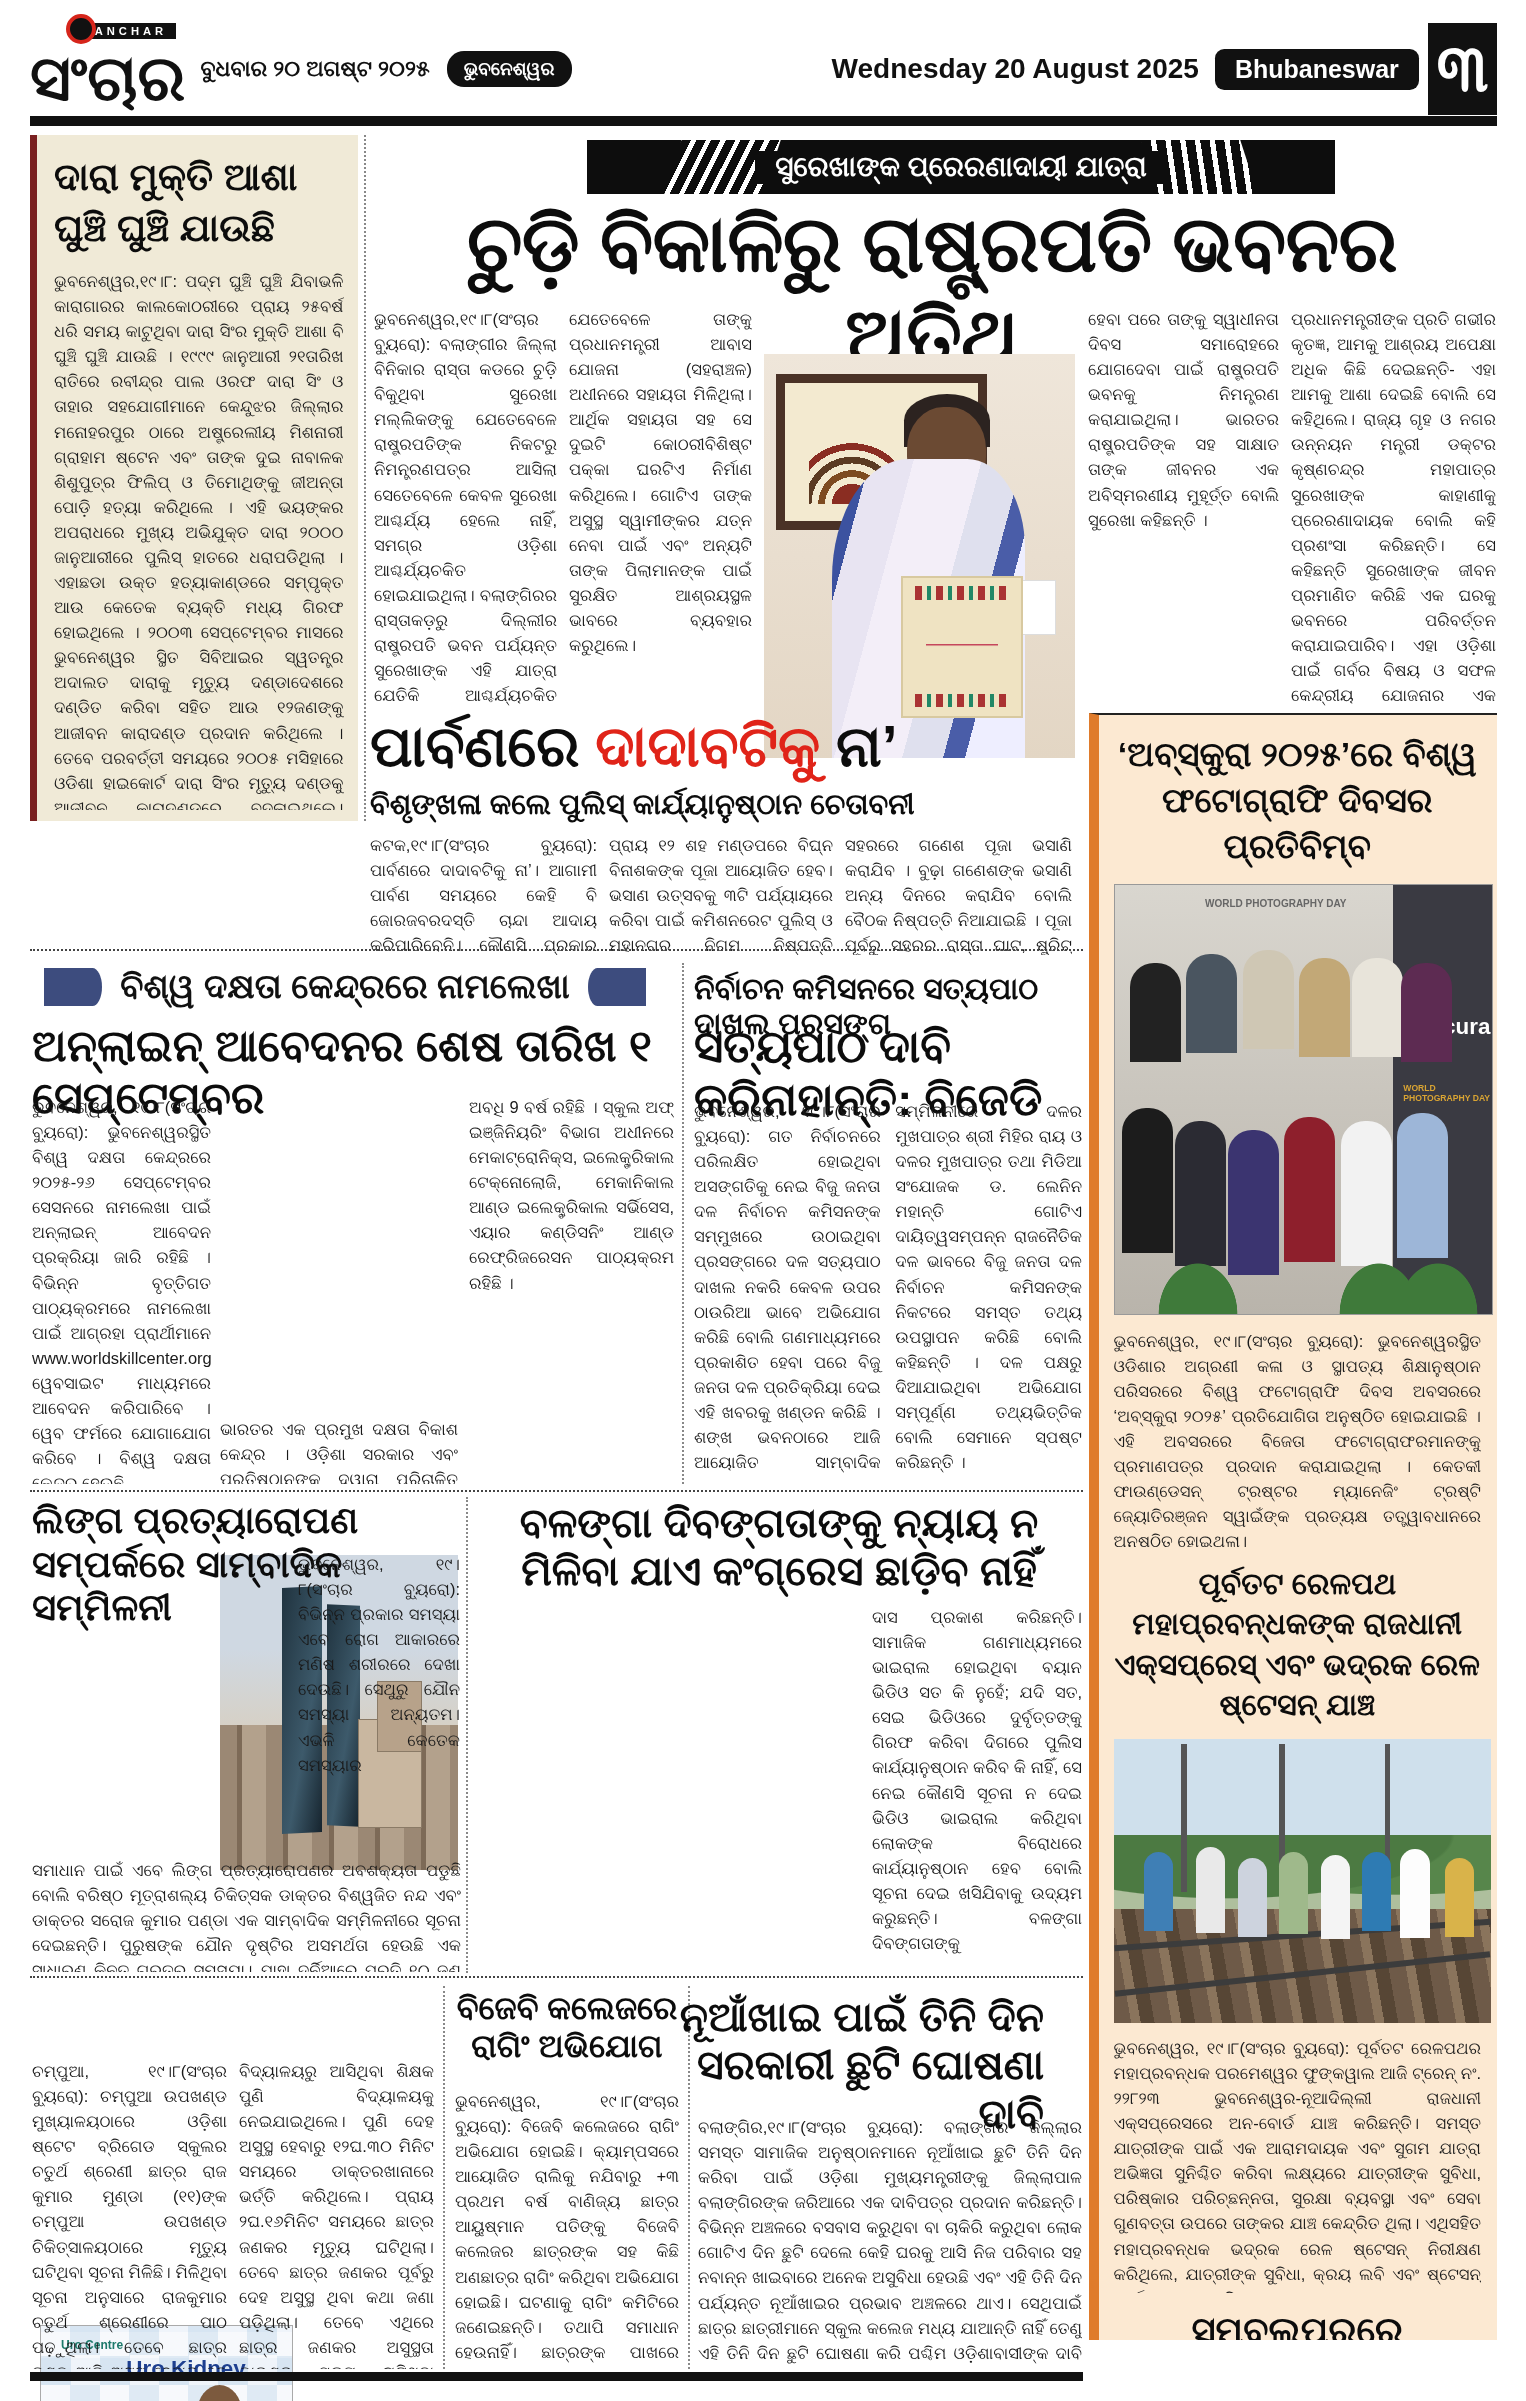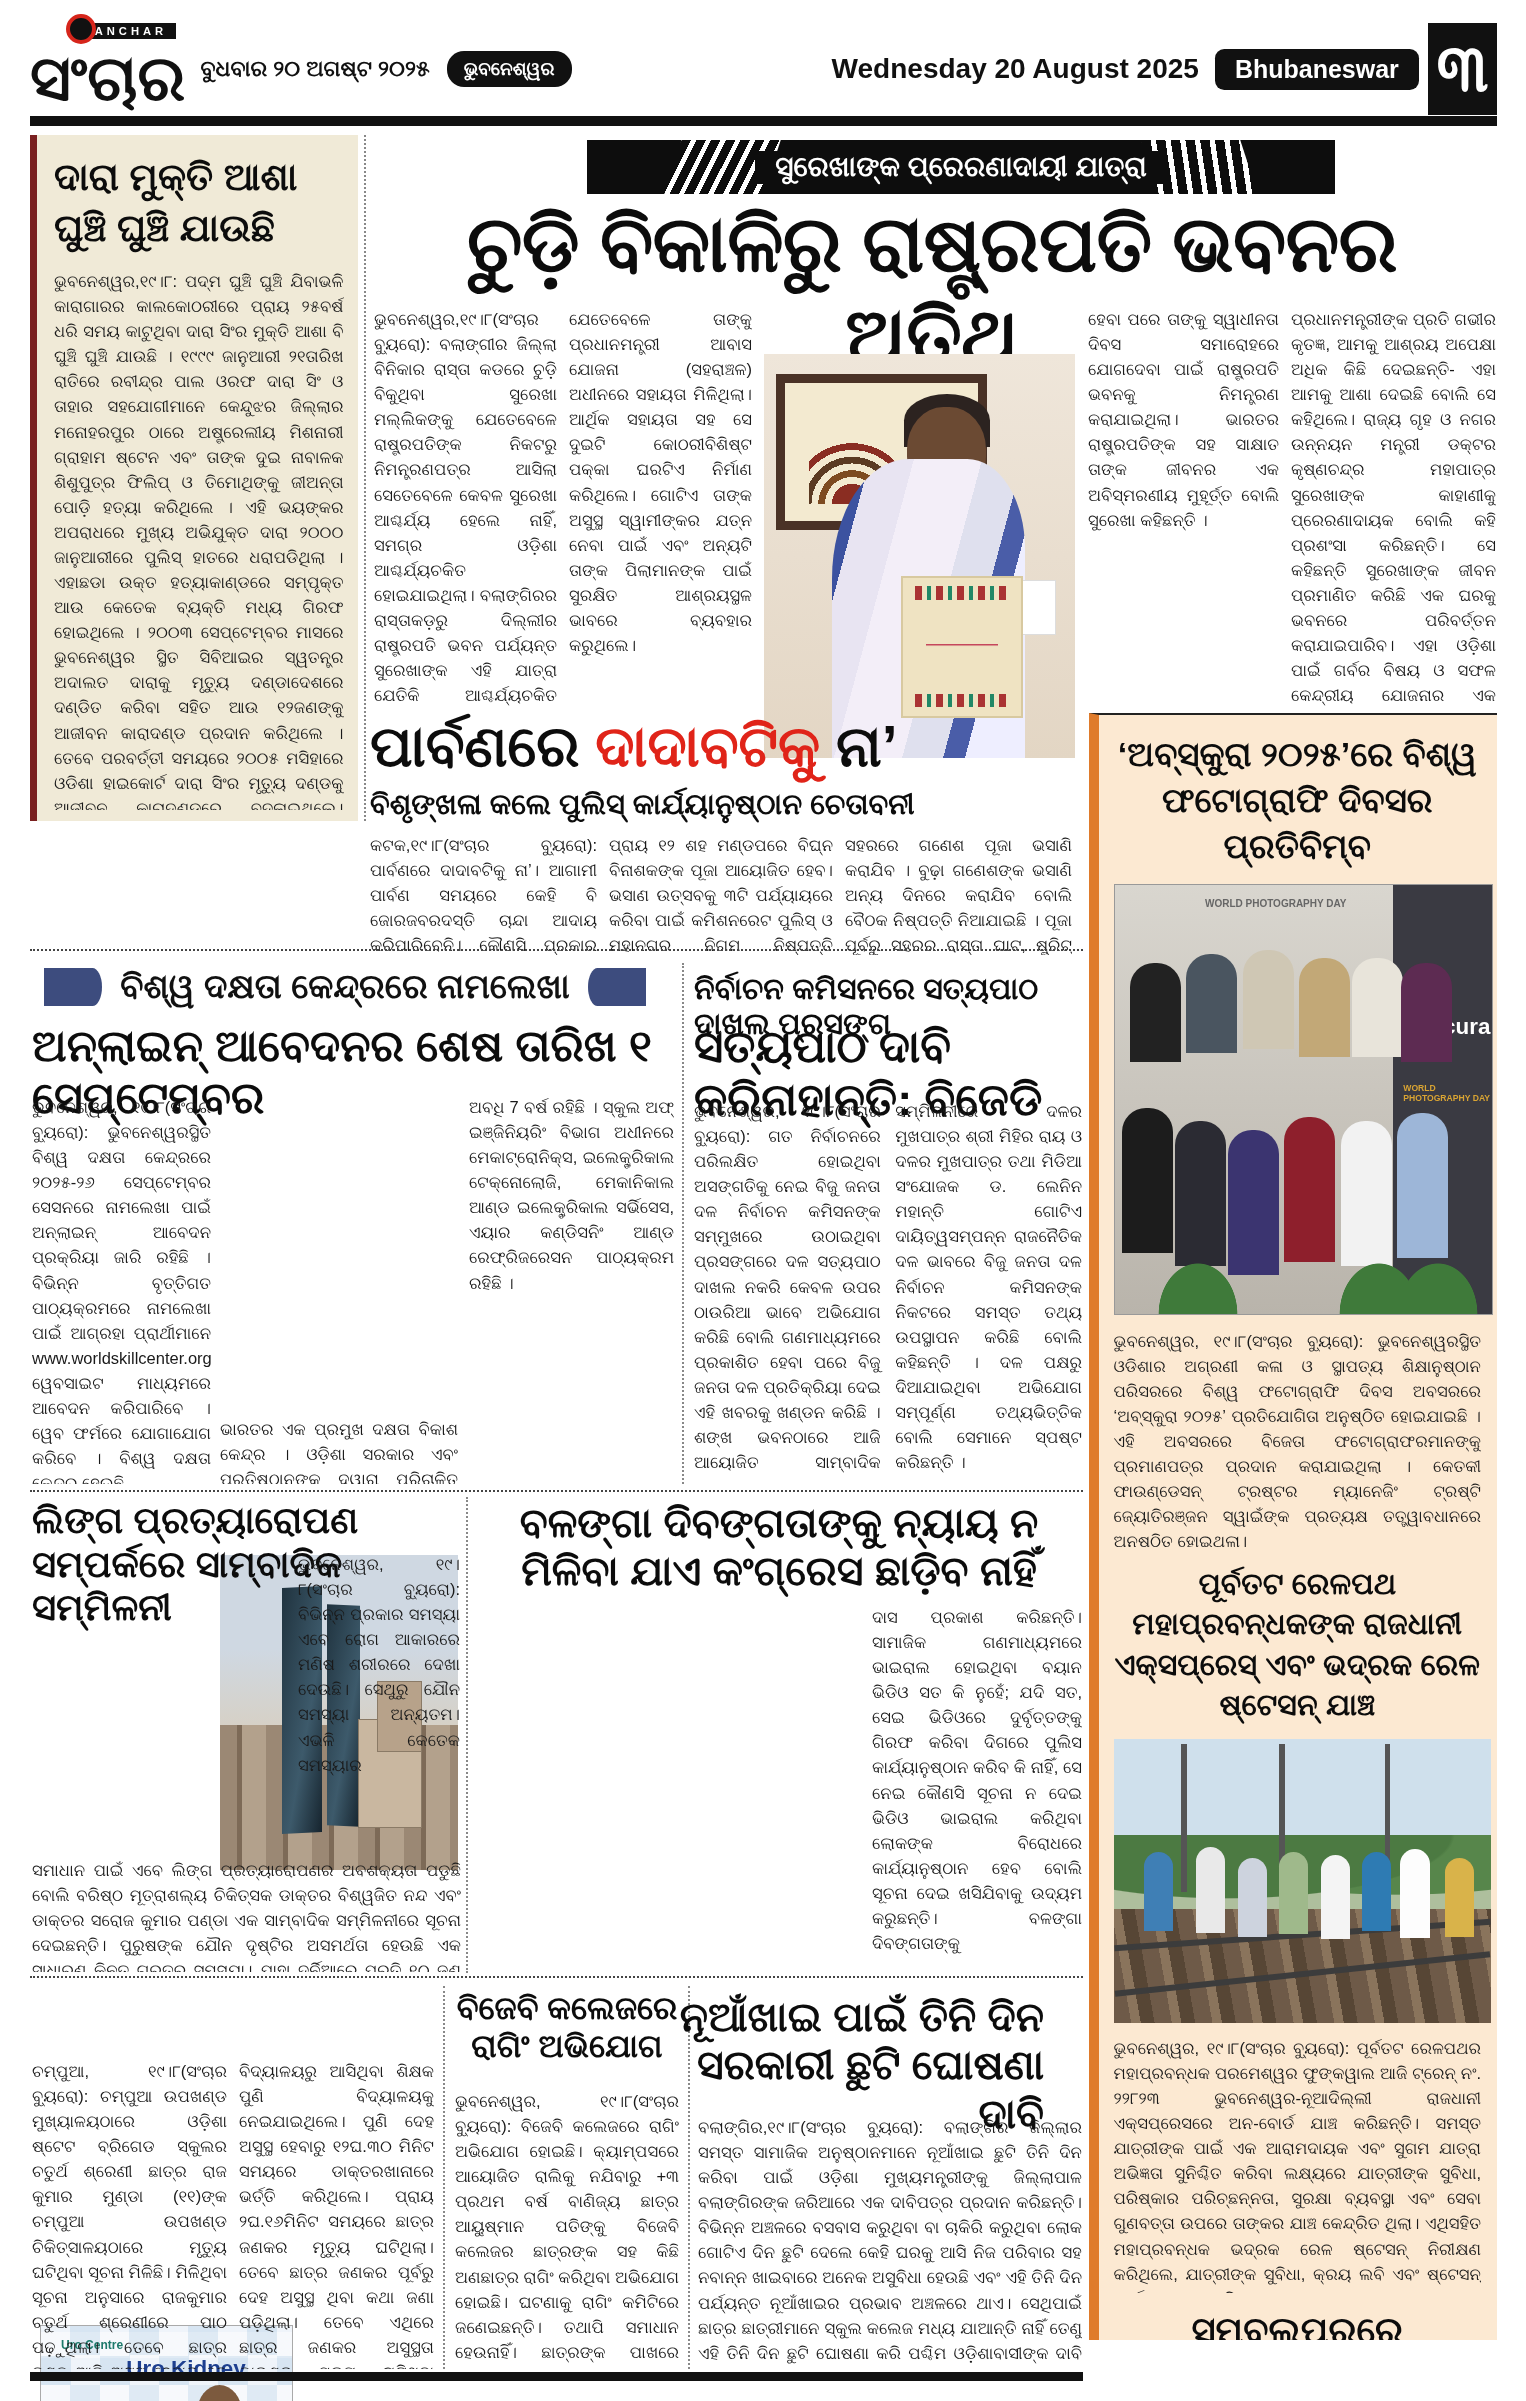--- a/index.html
+++ b/index.html
@@ -232,21 +232,21 @@
   <div class="abs body-txt just clip" style="left:32px;top:1095px;width:179px;height:389px;">ଭୁବନେଶ୍ୱର, ୧୯।୮(ସଂଚାର ବ୍ୟୁରୋ): ଭୁବନେଶ୍ୱରସ୍ଥିତ ବିଶ୍ୱ ଦକ୍ଷତା କେନ୍ଦ୍ରରେ ୨୦୨୫-୨୬ ସେପ୍ଟେମ୍ବର ସେସନରେ ନାମଲେଖା ପାଇଁ ଅନ୍‌ଲାଇନ୍ ଆବେଦନ ପ୍ରକ୍ରିୟା ଜାରି ରହିଛି । ବିଭିନ୍ନ ବୃତ୍ତିଗତ ପାଠ୍ୟକ୍ରମରେ ନାମଲେଖା ପାଇଁ ଆଗ୍ରହା ପ୍ରାର୍ଥୀମାନେ www.worldskillcenter.org ୱେବସାଇଟ ମାଧ୍ୟମରେ ଆବେଦନ କରିପାରିବେ । ୱେବ ଫର୍ମରେ ଯୋଗାଯୋଗ କରିବେ । ବିଶ୍ୱ ଦକ୍ଷତା କେନ୍ଦ୍ର ହେଉଛି</div>
   <div class="abs photo" style="left:220px;top:1097px;width:238px;height:315px;">
     <div class="sky"></div>
     <div class="cityspread"></div>
     <div class="tower" style="left:26%;top:10%;width:17%;height:78%;transform:skewY(-3deg);"></div>
     <div class="tower" style="left:45%;top:16%;width:14%;height:70%;transform:skewY(3deg);"></div>
     <div class="lowblock" style="left:58%;top:52%;width:26%;height:34%;"></div>
     <div class="lowblock" style="left:66%;top:40%;width:18%;height:22%;background:#b7a28a;"></div>
   </div>
   <div class="abs body-txt just clip" style="left:220px;top:1417px;width:238px;height:67px;">ଭାରତର ଏକ ପ୍ରମୁଖ ଦକ୍ଷତା ବିକାଶ କେନ୍ଦ୍ର । ଓଡ଼ିଶା ସରକାର ଏବଂ ପ୍ରତିଷ୍ଠାନଙ୍କ ଦ୍ୱାରା ପରିଚାଳିତ ଏହି କେନ୍ଦ୍ରରେ ବିଭିନ୍ନ ଡିପ୍ଲୋମା ଓ ସାର୍ଟିଫିକେଟ ପାଠ୍ୟକ୍ରମ ପଢ଼ାଯାଏ ।</div>
-  <div class="abs body-txt just clip" style="left:469px;top:1095px;width:205px;height:389px;">ଅବଧି 7 ବର୍ଷ ରହିଛି । ସ୍କୁଲ ଅଫ୍ ଇଞ୍ଜିନିୟରିଂ ବିଭାଗ ଅଧୀନରେ ମେକାଟ୍ରୋନିକ୍ସ, ଇଲେକ୍ଟ୍ରିକାଲ ଟେକ୍ନୋଲୋଜି, ମେକାନିକାଲ ଆଣ୍ଡ ଇଲେକ୍ଟ୍ରିକାଲ ସର୍ଭିସେସ, ଏୟାର କଣ୍ଡିସନିଂ ଆଣ୍ଡ ରେଫ୍ରିଜରେସନ ପାଠ୍ୟକ୍ରମ ରହିଛି ।</div>
+  <div class="abs body-txt just clip" style="left:469px;top:1095px;width:205px;height:389px;">ଅବଧି 9 ବର୍ଷ ରହିଛି । ସ୍କୁଲ ଅଫ୍ ଇଞ୍ଜିନିୟରିଂ ବିଭାଗ ଅଧୀନରେ ମେକାଟ୍ରୋନିକ୍ସ, ଇଲେକ୍ଟ୍ରିକାଲ ଟେକ୍ନୋଲୋଜି, ମେକାନିକାଲ ଆଣ୍ଡ ଇଲେକ୍ଟ୍ରିକାଲ ସର୍ଭିସେସ, ଏୟାର କଣ୍ଡିସନିଂ ଆଣ୍ଡ ରେଫ୍ରିଜରେସନ ପାଠ୍ୟକ୍ରମ ରହିଛି ।</div>
 
   <div class="abs dotted-v" style="left:682px;top:963px;height:521px;"></div>
   <div class="abs hl" style="left:694px;top:971px;width:388px;font-size:30px;">ନିର୍ବାଚନ କମିସନରେ ସତ୍ୟପାଠ ଦାଖଲ ପ୍ରସଙ୍ଗ</div>
   <div class="abs hl" style="left:694px;top:1020px;width:388px;font-size:45px;">ସତ୍ୟପାଠ ଦାବି କରିନାହାନ୍ତି: ବିଜେଡି</div>
   <div class="abs body-txt just clip" style="left:694px;top:1099px;width:388px;height:386px;column-count:2;column-gap:14.5px;">ଭୁବନେଶ୍ୱର, ୧୯।୮(ସଂଚାର ବ୍ୟୁରୋ): ଗତ ନିର୍ବାଚନରେ ପରିଲକ୍ଷିତ ହୋଇଥିବା ଅସଙ୍ଗତିକୁ ନେଇ ବିଜୁ ଜନତା ଦଳ ନିର୍ବାଚନ କମିସନଙ୍କ ସମ୍ମୁଖରେ ଉଠାଇଥିବା ପ୍ରସଙ୍ଗରେ ଦଳ ସତ୍ୟପାଠ ଦାଖଲ ନକରି କେବଳ ଉପର ଠାଉରିଆ ଭାବେ ଅଭିଯୋଗ କରିଛି ବୋଲି ଗଣମାଧ୍ୟମରେ ପ୍ରକାଶିତ ହେବା ପରେ ବିଜୁ ଜନତା ଦଳ ପ୍ରତିକ୍ରିୟା ଦେଇ ଏହି ଖବରକୁ ଖଣ୍ଡନ କରିଛି । ଶଙ୍ଖ ଭବନଠାରେ ଆଜି ଆୟୋଜିତ ସାମ୍ବାଦିକ ସମ୍ମିଳନୀରେ ଦଳର ମୁଖପାତ୍ର ଶ୍ରୀ ମିହିର ରାୟ ଓ ଦଳର ମୁଖପାତ୍ର ତଥା ମିଡିଆ ସଂଯୋଜକ ଡ. ଲେନିନ ମହାନ୍ତି ଗୋଟିଏ ଦାୟିତ୍ୱସମ୍ପନ୍ନ ରାଜନୈତିକ ଦଳ ଭାବରେ ବିଜୁ ଜନତା ଦଳ ନିର୍ବାଚନ କମିସନଙ୍କ ନିକଟରେ ସମସ୍ତ ତଥ୍ୟ ଉପସ୍ଥାପନ କରିଛି ବୋଲି କହିଛନ୍ତି । ଦଳ ପକ୍ଷରୁ ଦିଆଯାଇଥିବା ଅଭିଯୋଗ ସମ୍ପୂର୍ଣ୍ଣ ତଥ୍ୟଭିତ୍ତିକ ବୋଲି ସେମାନେ ସ୍ପଷ୍ଟ କରିଛନ୍ତି ।</div>
 
   <div class="abs dotted-h" style="left:30px;top:1490px;width:1053px;"></div>
 
   <div class="abs hl" style="left:32px;top:1499px;width:429px;font-size:37px;">ଲିଙ୍ଗ ପ୍ରତ୍ୟାରୋପଣ ସମ୍ପର୍କରେ ସାମ୍ବାଦିକ ସମ୍ମିଳନୀ</div>
   <div class="abs photo" style="left:40px;top:1552px;width:251px;height:297px;border:1.3px solid #aaa;">

